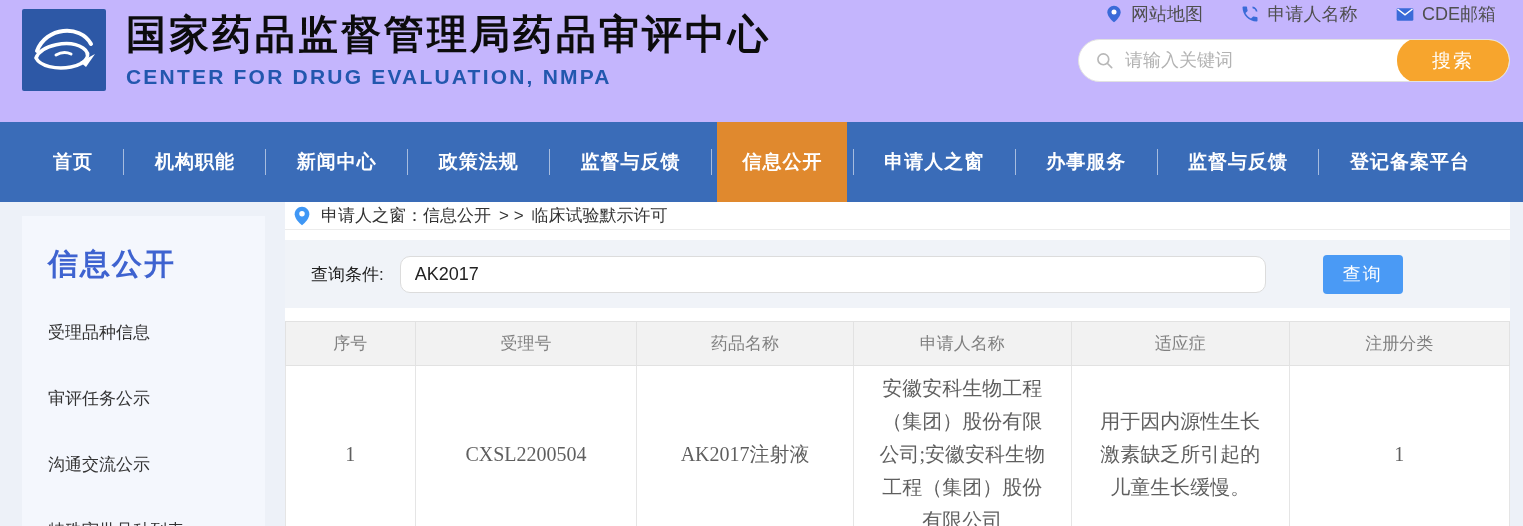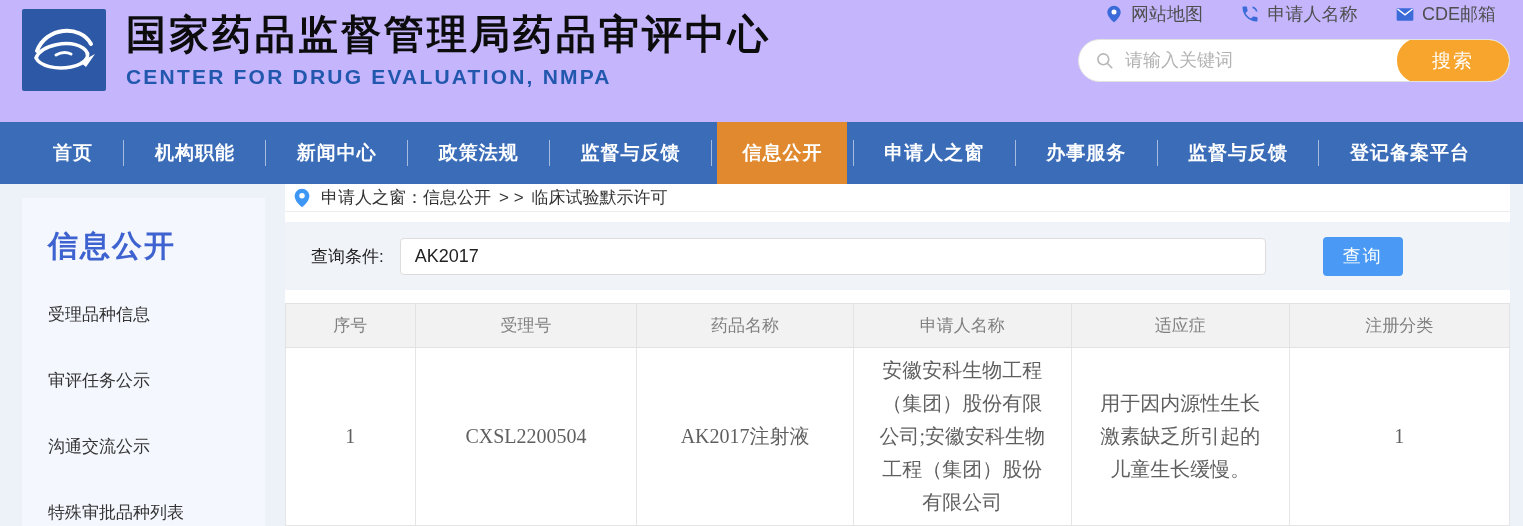--- a/index.html
+++ b/index.html
@@ -17,41 +17,41 @@
   .quick-links { display:flex; justify-content:space-between; padding:2px 14px 0 26px; }
   .quick-link { display:flex; align-items:center; gap:7px; font-size:18px; color:#4f4f4f; cursor:pointer; }
   .quick-link svg { width:20px; height:20px; }
   .search-pill { margin-top:13px; height:43px; border:1px solid #e2e2e2; border-radius:22px; background:#fff; display:flex; align-items:center; overflow:hidden; }
   .search-pill svg { width:20px; height:20px; margin-left:16px; flex:none; }
   .search-input { flex:1; border:none; outline:none; font-size:18px; color:#333; padding:0 10px; background:transparent; font-family:inherit; }
   .search-input::placeholder { color:#b3b3b3; }
   .search-btn { width:112px; height:45px; border:none; border-radius:22px; background:#f7a52d; color:#fff; font-size:19px; cursor:pointer; flex:none; font-family:inherit; letter-spacing:2px; }
 
   
-  .nav { height:62px; background:#3a6cb8; display:flex; align-items:stretch; justify-content:space-between; padding:0 28px; }
+  .nav { height:80px; background:#3a6cb8; display:flex; align-items:stretch; justify-content:space-between; padding:0 28px; }
   .nav-item { display:flex; align-items:center; padding:0 25px; color:#fff; font-size:19px; font-weight:bold; cursor:pointer; letter-spacing:1px; white-space:nowrap; }
   .nav-item.active { background:#e0892e; }
   .nav-sep { width:1px; height:26px; background:rgba(255,255,255,.55); align-self:center; flex:none; }
 
   
   .content { display:flex; height:342px; align-items:stretch; }
   .sidebar { width:243px; margin:14px 0 0 22px; background:#f4f7fd; flex:none; padding:28px 0 0 26px; }
   .sidebar-title { font-size:30px; font-weight:bold; color:#3e63d0; letter-spacing:2px; margin-bottom:36px; }
   .sidebar-item { font-size:17px; color:#333; margin-bottom:43px; cursor:pointer; }
 
   .main { flex:1; background:#fff; margin-left:20px; margin-right:13px; display:flex; flex-direction:column; }
   .breadcrumb { height:67px; display:flex; align-items:center; padding-left:6px; border-bottom:1px solid #ececec; }
   .breadcrumb svg { width:22px; height:22px; margin-right:8px; }
   .breadcrumb span { font-size:17px; color:#333; }
   .crumb-link { cursor:pointer; }
   .crumb-sep { margin:0 8px; }
 
   .query-bar { margin-top:10px; height:68px; background:#f0f3f8; display:flex; align-items:center; flex:none; }
   .query-label { font-size:17px; color:#222; margin-left:26px; flex:none; }
-  .query-input { margin-left:16px; width:866px; height:37px; border:1px solid #dcdcdc; border-radius:4px; background:#fff; font-size:18px; color:#222; padding:0 14px; outline:none; font-family:inherit; flex:none; }
+  .query-input { margin-left:16px; width:866px; height:37px; border:1px solid #dcdcdc; border-radius:10px; background:#fff; font-size:18px; color:#222; padding:0 14px; outline:none; font-family:inherit; flex:none; }
   .query-btn { margin-left:57px; width:80px; height:39px; border:none; border-radius:4px; background:#4a9af5; color:#fff; font-size:18px; cursor:pointer; font-family:inherit; letter-spacing:2px; }
 
   .result-table { margin-top:13px; width:100%; border-collapse:collapse; table-layout:fixed; }
   .result-table th { height:44px; background:#f2f2f2; color:#808080; font-size:17px; font-weight:normal; border:1px solid #e2e2e2; }
   .result-table td { height:124px; color:#5f5f5f; font-size:20px; text-align:center; vertical-align:middle; border:1px solid #e5e5e5; line-height:1.65; padding:6px 24px;font-family:Liberation Serif, serif; }
 </style>
 </head>
 <body>
 
 <div class="page">

